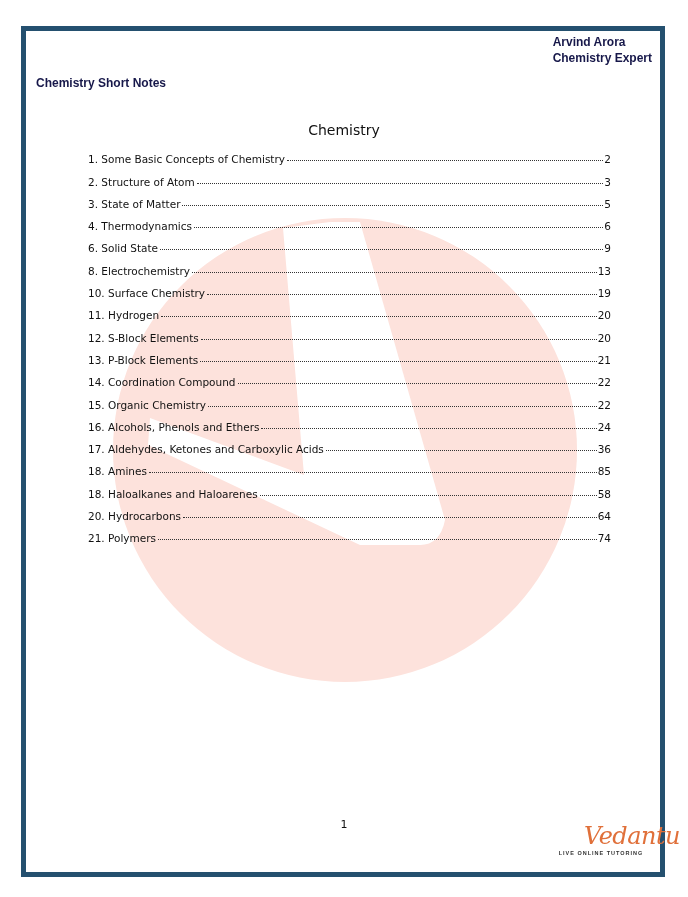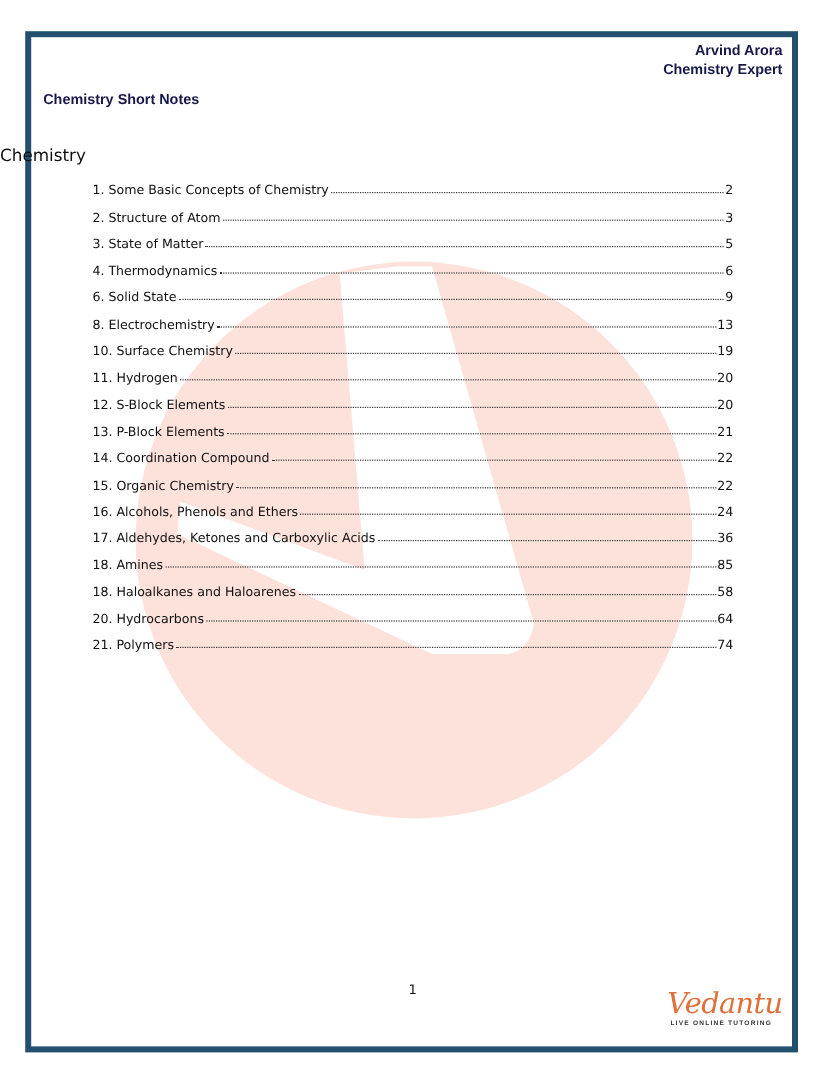--- a/index.html
+++ b/index.html
@@ -1,30 +1,30 @@
 <!DOCTYPE html>
 <html><head>
 <meta charset="utf-8">
 <style>
   html, body { margin:0; padding:0; background:#ffffff; }
   body { width:688px; height:897px; position:relative; overflow:hidden; font-family:"Liberation Sans", sans-serif; }
   .page-frame { position:absolute; left:21px; top:26px; width:634px; height:841px; border:5px solid #24506f; }
   .frame-inner-line { position:absolute; right:-4px; top:2px; width:1px; height:835px; background:#24506f; opacity:.6; }
   .header-left { position:absolute; left:36px; top:50px; font-weight:bold; font-size:12px; color:#17184a;margin-top:26px; }
-  .header-right { position:absolute; right:36px; top:34px; text-align:right; font-weight:bold; font-size:12px; line-height:16px; color:#17184a; }
+  .header-right { position:absolute; right:36px; top:34px; text-align:left; font-weight:bold; font-size:12px; line-height:16px; color:#17184a; }
   .watermark { position:absolute; left:0; top:0; width:688px; height:897px; pointer-events:none; }
-  .toc-title { position:absolute; left:0; width:688px; top:122px; text-align:left; font-size:14px; color:#111; font-family:"DejaVu Sans", sans-serif; }
+  .toc-title { position:absolute; left:0; width:688px; top:122px; text-align:center; font-size:14px; color:#111; font-family:"DejaVu Sans", sans-serif; }
   .toc { position:absolute; left:77px; top:143px; width:534px; }
   .toc-row { display:flex; align-items:flex-end; height:22.3px; font-size:10.5px; color:#111; font-family:"DejaVu Sans", sans-serif; }
-  .toc-row .label { white-space:nowrap; }
+  .toc-row .label { white-space:nowrap;margin-left:11px; }
   .toc-row .leader { flex:1; border-bottom:1px dotted #333; margin:0 1px 4px 2px; }
   .toc-row .page { white-space:nowrap; }
   .page-number { position:absolute; left:0; width:688px; top:818px; text-align:center; font-size:11px; color:#111; font-family:"DejaVu Sans", sans-serif; }
   .brand { position:absolute; left:556px; top:823px; width:90px; text-align:center; }
-  .brand-name { font-family:"DejaVu Serif", serif; font-style:italic; font-size:24px; color:#e0703a; letter-spacing:-0.5px; line-height:26px; }
+  .brand-name { font-family:"DejaVu Serif", serif; font-style:italic; font-size:24px; color:#e0703a; letter-spacing:-0.5px; line-height:26px;margin-left:28px; }
   .brand-tag { font-size:5.5px; font-weight:bold; letter-spacing:1px; color:#333; margin-top:1px; }
 </style>
 </head>
 <body>
 
 <svg class="watermark" viewBox="0 0 688 897" xmlns="http://www.w3.org/2000/svg">
   <circle cx="345" cy="450" r="232" fill="#fde2dc"></circle>
   <path d="M283 228 L330 222 L432 508 Q440 538 420 545 L360 545 L148 445 L150 418 L304 475 Z" fill="#ffffff"></path>
   <path d="M330 222 L360 222 L445 520 Q440 545 420 545 Z" fill="#ffffff"></path>
 </svg>

